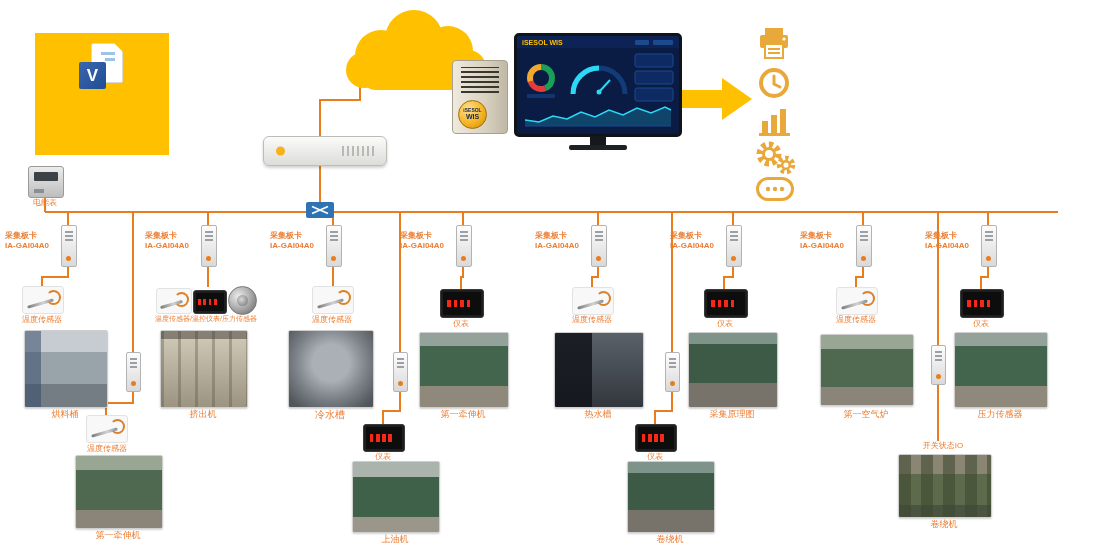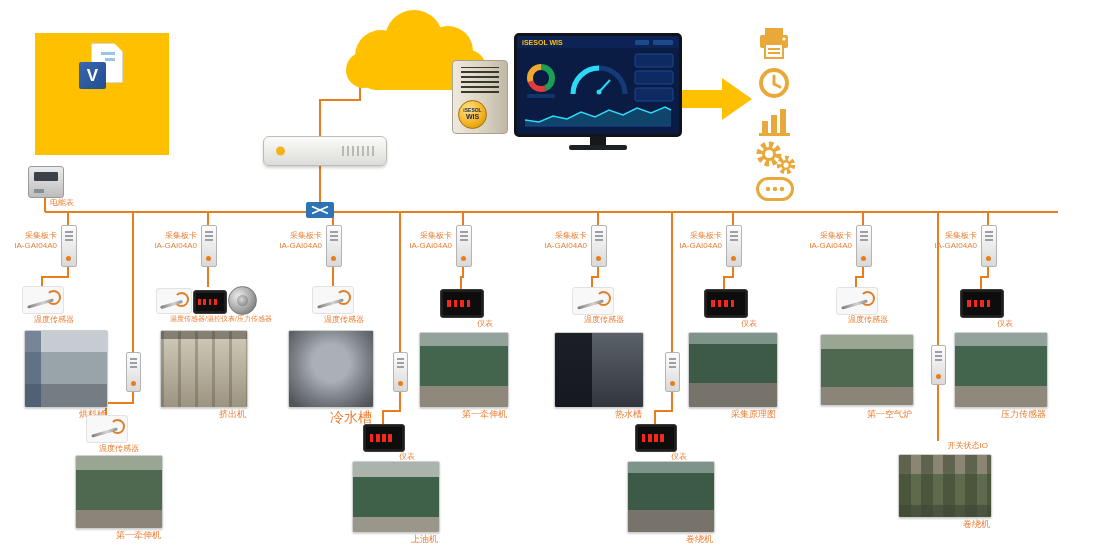--- a/index.html
+++ b/index.html
@@ -1,22 +1,22 @@
 <!DOCTYPE html>
 <html><head>
 <meta charset="utf-8">
 <style>
   html,body{margin:0;padding:0;background:#fff;}
   #canvas{position:relative;width:1102px;height:549px;background:#ffffff;overflow:hidden;
           font-family:"Liberation Sans","DejaVu Sans",sans-serif;}
   #connectors{position:absolute;left:0;top:0;z-index:0;}
 
   
-  .lbl{position:absolute;color:#ED7D31;font-size:8px;text-align:right;line-height:1.2;z-index:3;}
-  .card-label{position:absolute;color:#ED7D31;font-size:8px;text-align:right;line-height:1.3;z-index:3;}
+  .lbl{position:absolute;color:#ED7D31;font-size:8px;text-align:center;line-height:1.2;z-index:3;}
+  .card-label{position:absolute;color:#ED7D31;font-size:8px;line-height:1.3;z-index:3;font-weight:bold;}
 
   
   .title-box{position:absolute;left:35px;top:33px;width:134px;height:122px;background:#FFC000;z-index:2;}
   .tb-label{position:absolute;left:0;right:0;top:62px;text-align:center;font-size:15px;color:#1b1b1b;letter-spacing:1px;}
   .viso{position:absolute;left:44px;top:10px;width:46px;height:46px;}
   .viso .page{position:absolute;right:2px;top:0;width:30px;height:38px;background:#fff;border:1px solid #d9d9d9;border-radius:2px;}
   .viso .page::before{content:"";position:absolute;right:-1px;top:-1px;border-style:solid;border-width:0 9px 9px 0;border-color:transparent #FFC000 transparent transparent;}
   .viso .bar1,.viso .bar2{position:absolute;right:7px;height:3px;background:#9dc3e6;}
   .viso .bar1{top:8px;width:14px;}
   .viso .bar2{top:14px;width:10px;}
@@ -280,21 +280,21 @@
   <div class="card-label" style="left:270px;top:231px;width:52px">
     <div>采集板卡</div>
     <div>IA-GAI04A0</div>
   </div>
   <div class="probe" style="left:312px;top:286px;width:40px;height:26px">
       <i class="rod"></i>
       <i class="cable"></i>
     </div>
   <div class="lbl" style="left:300px;top:315px;width:64px">温度传感器</div>
   <div class="photo p-tank" style="left:288px;top:330px;width:84px;height:76px"></div>
-  <div class="lbl" style="left:288px;top:409px;width:84px;font-size:14px">冷水槽</div>
+  <div class="lbl" style="left:288px;top:409px;width:84px;font-size:10px">冷水槽</div>
 
   <div class="cardmod" style="left:456px;top:225px"></div>
   <div class="card-label" style="left:400px;top:231px;width:52px">
     <div>采集板卡</div>
     <div>IA-GAI04A0</div>
   </div>
   <div class="meterbox" style="left:440px;top:289px;width:42px;height:27px">
       <i class="digits"></i>
     </div>
   <div class="lbl" style="left:429px;top:319px;width:64px">仪表</div>

